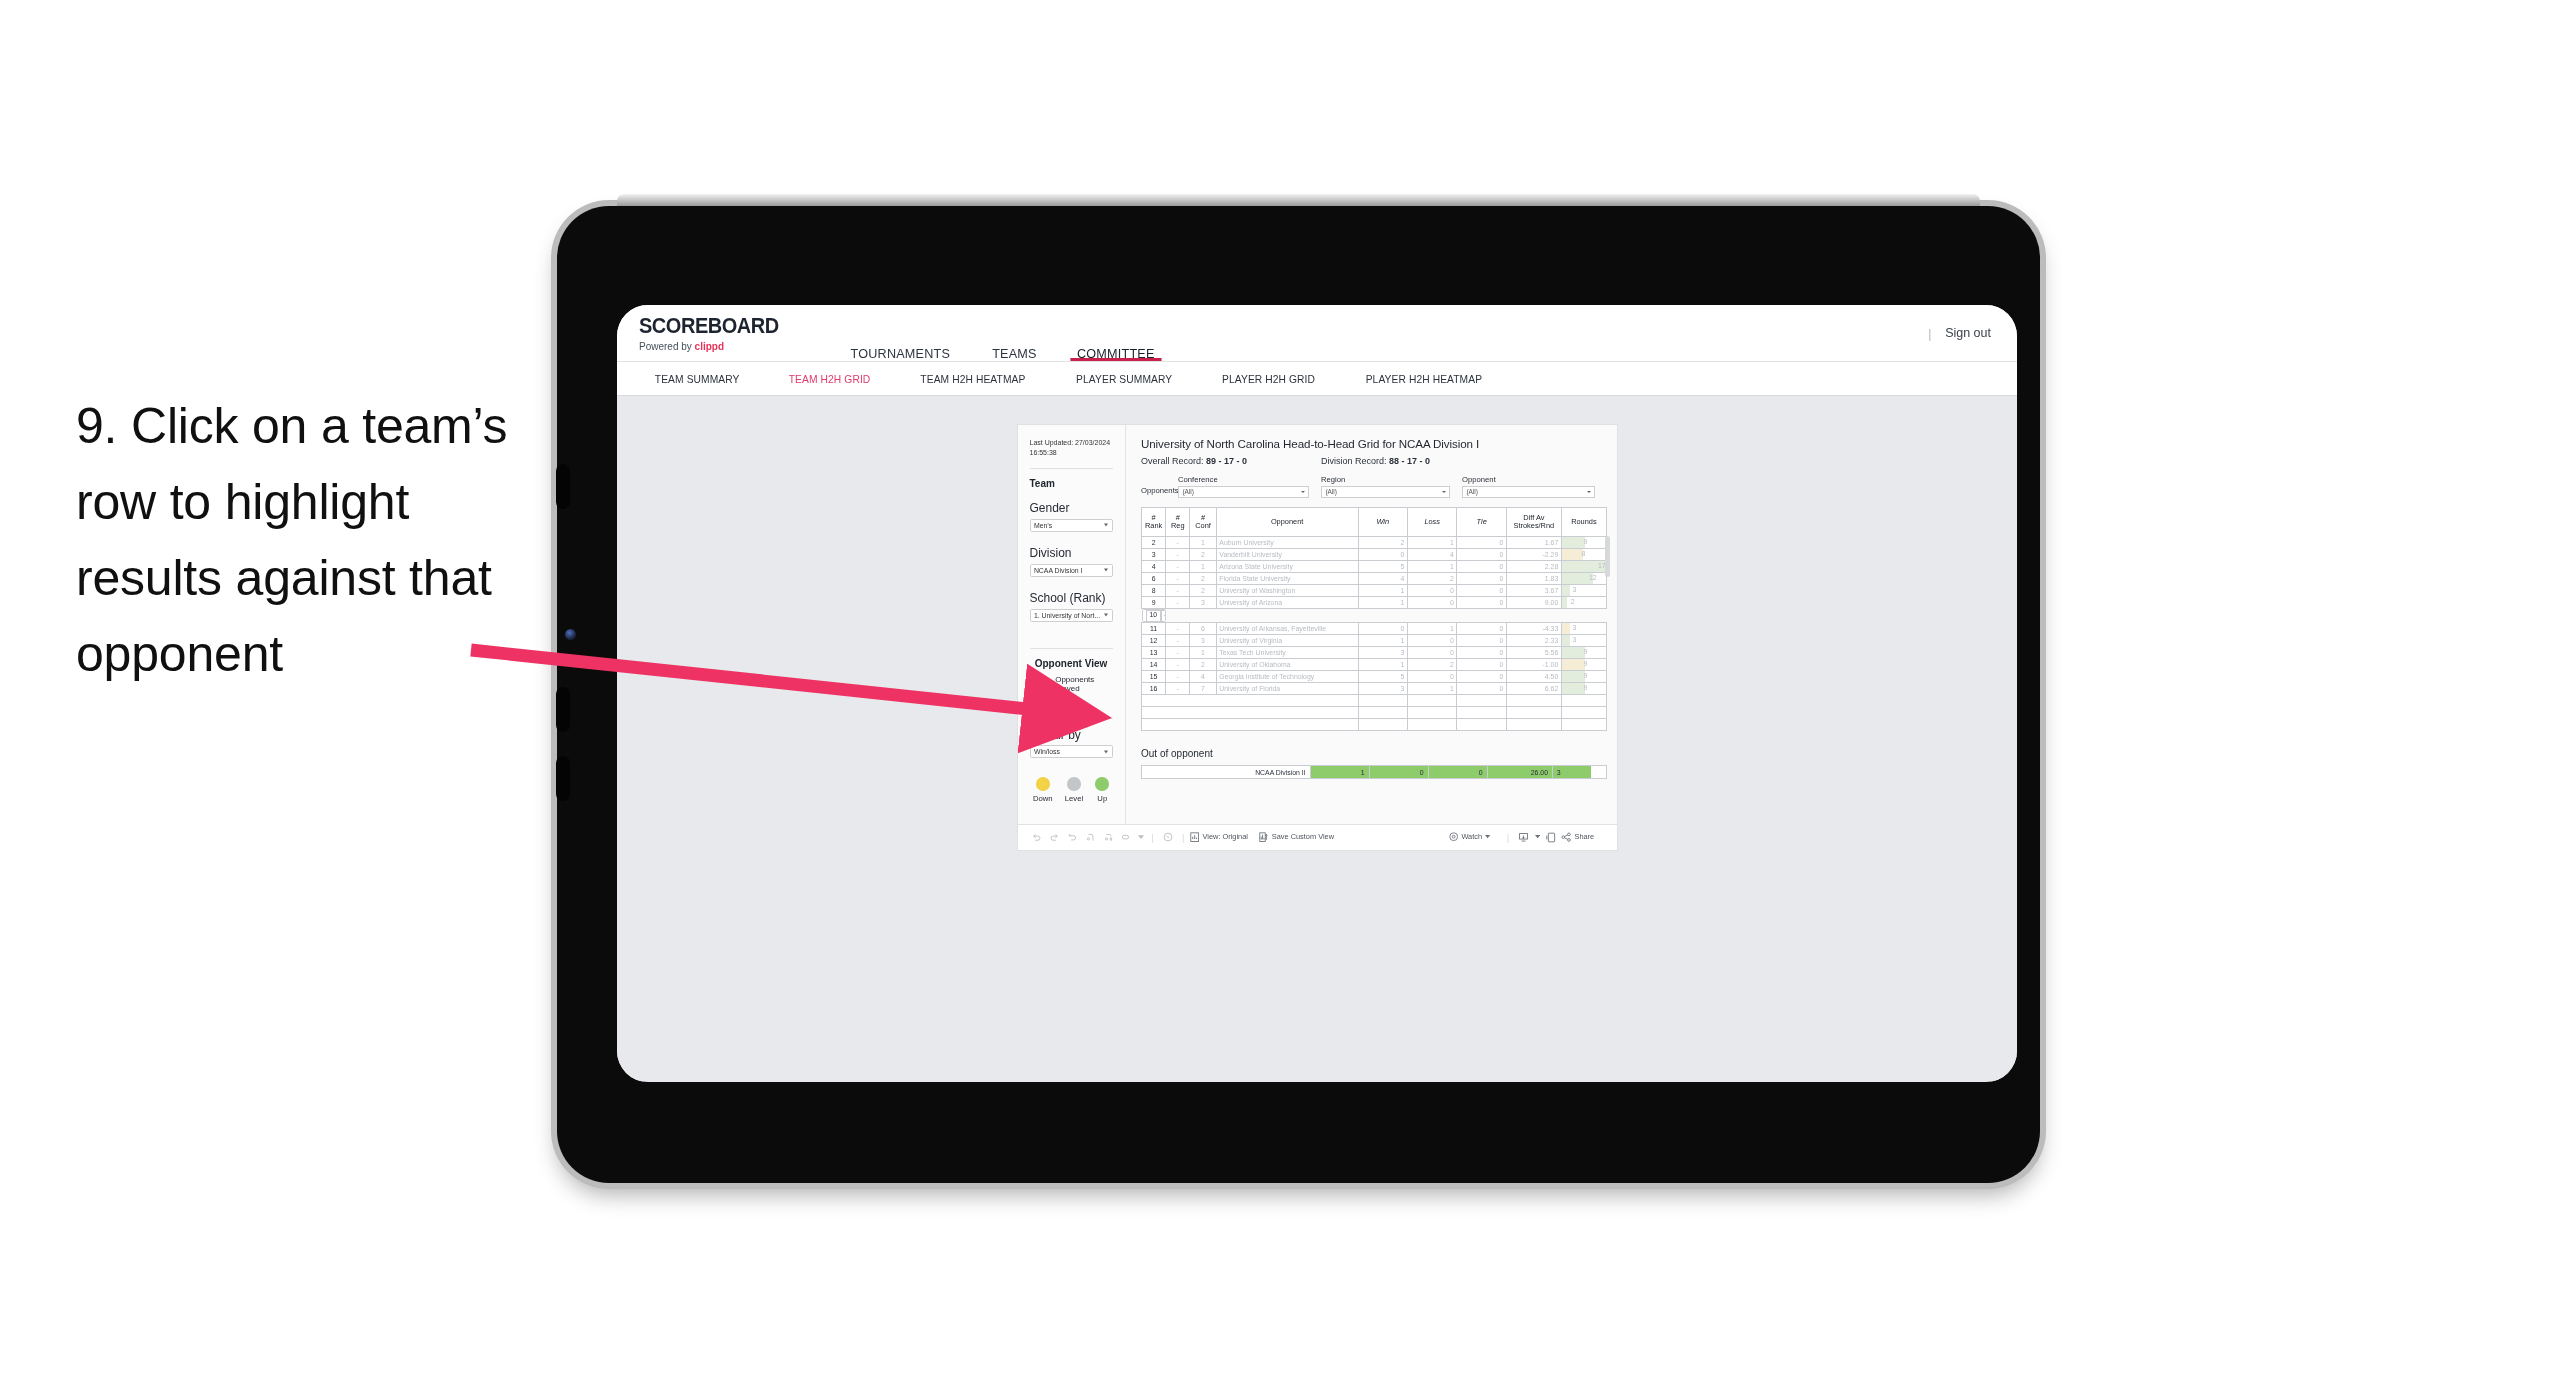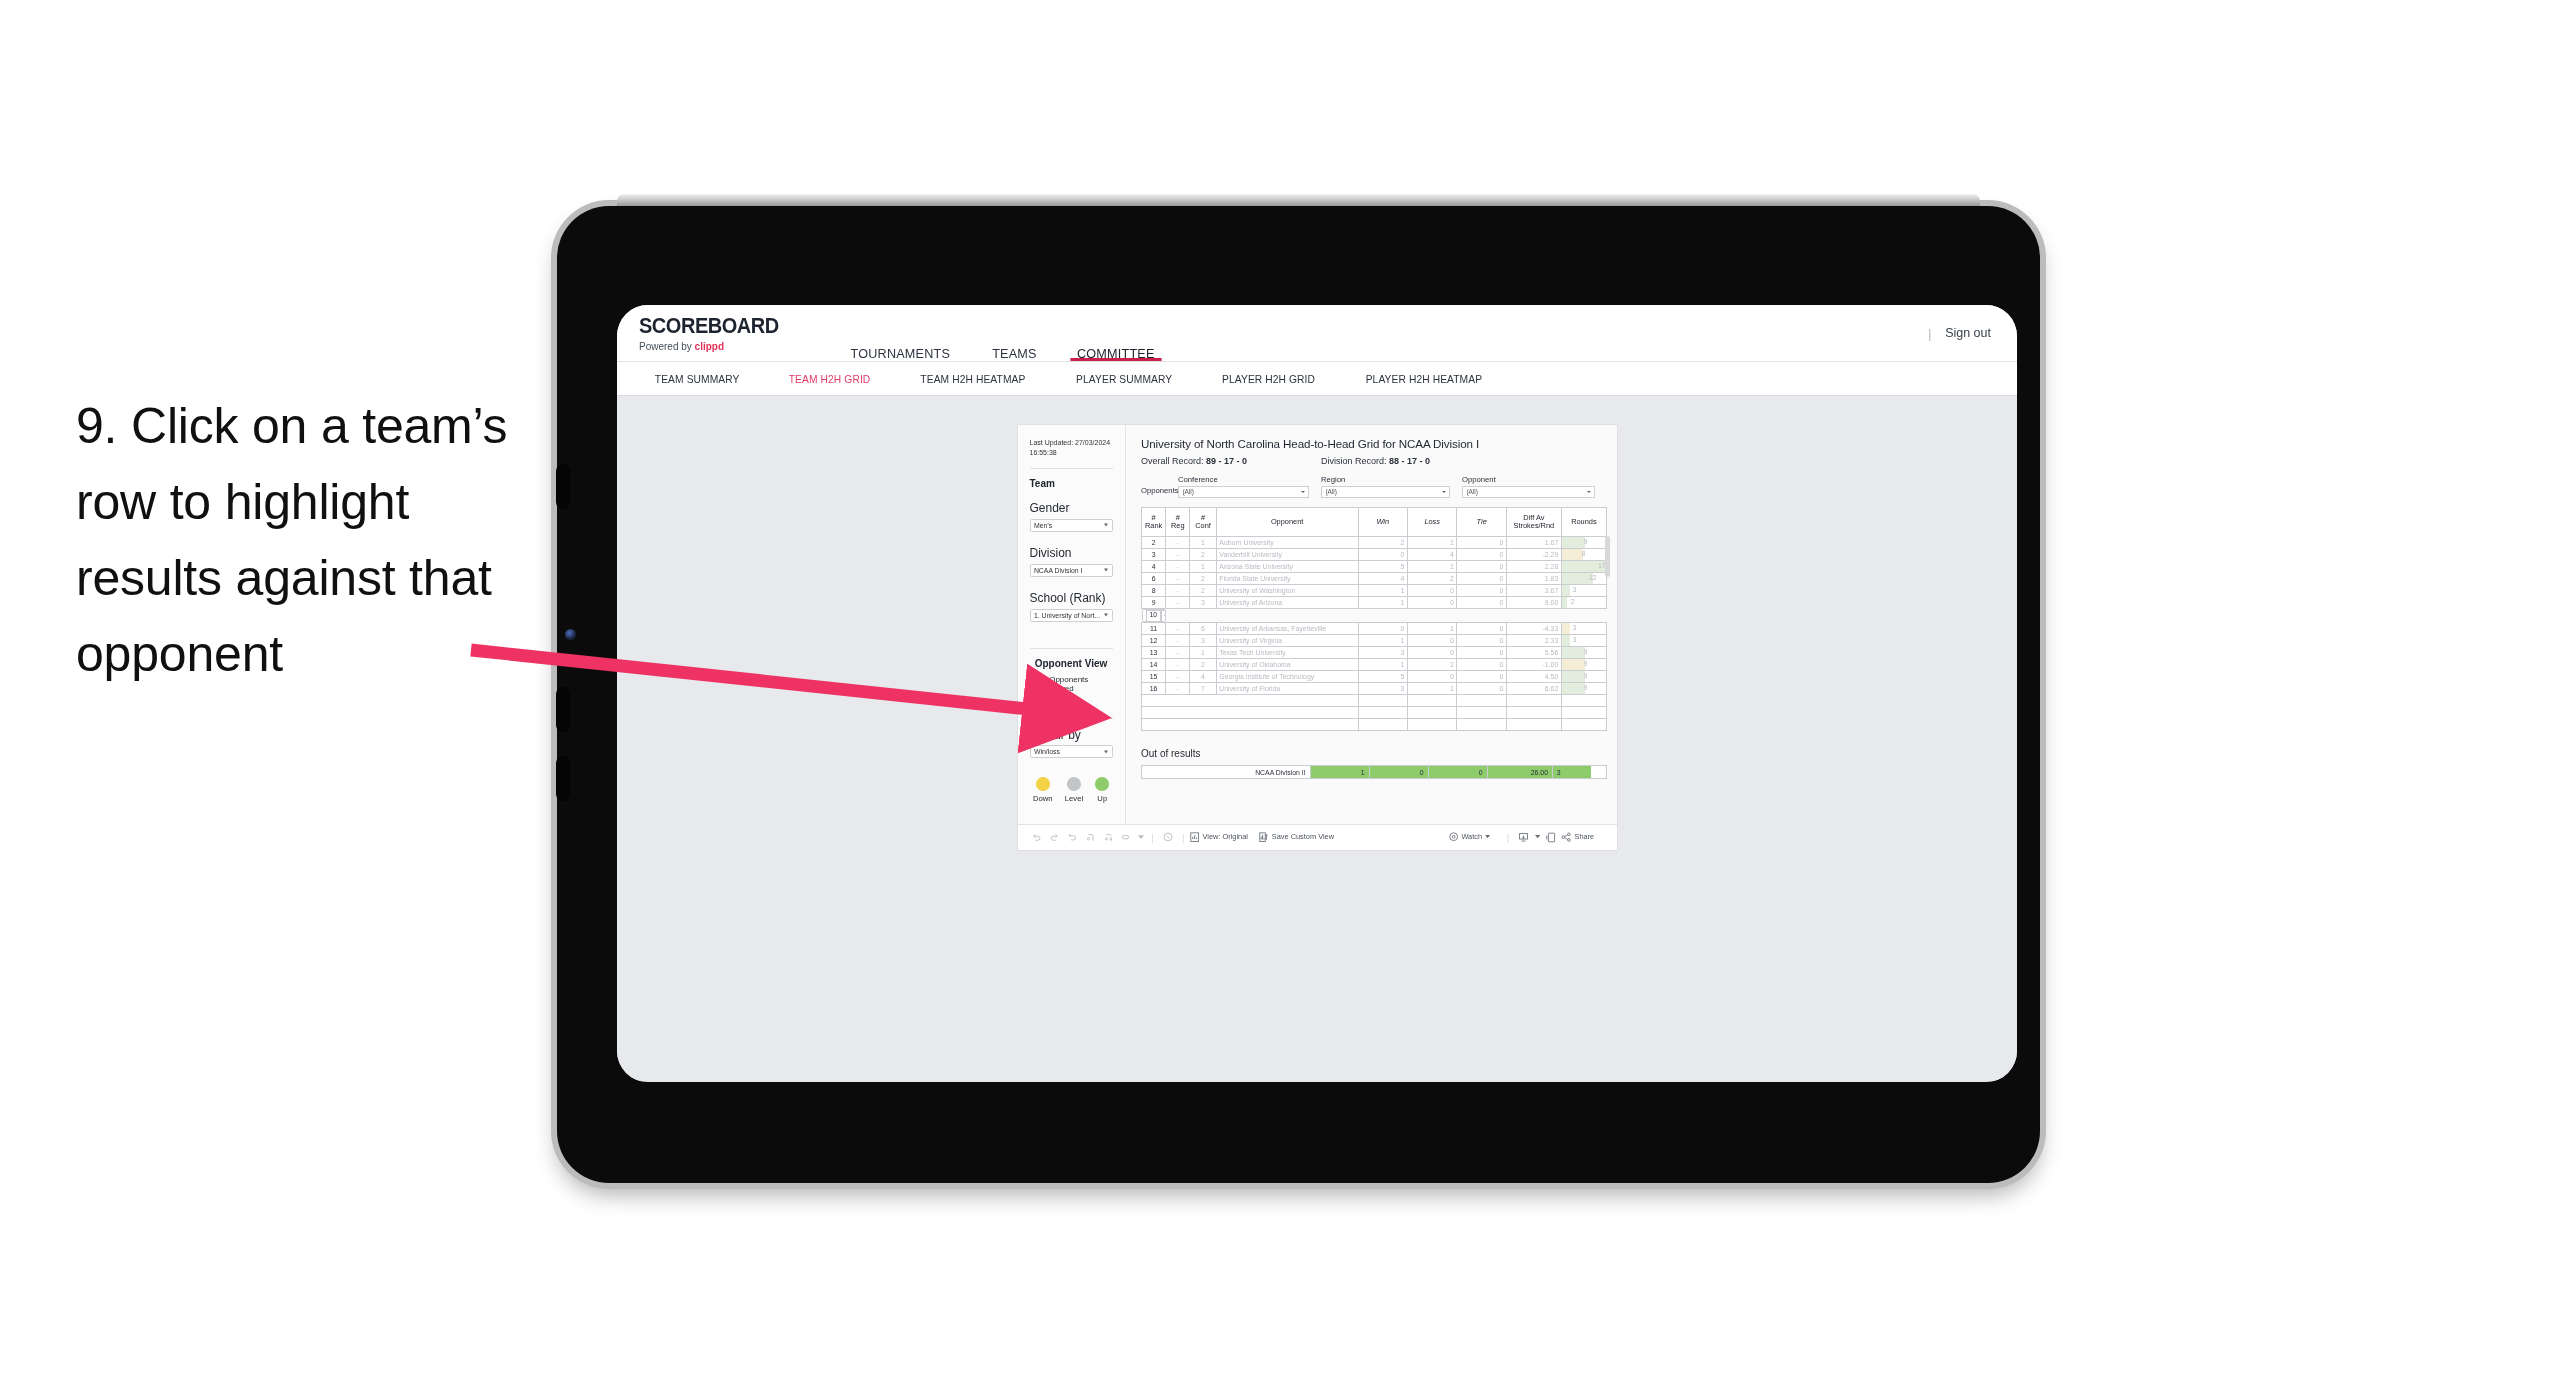--- a/index.html
+++ b/index.html
@@ -144,21 +144,21 @@
     cursor: pointer;
   }
   .sel .car {
     position: absolute; right: 3.4px; top: 50%; transform: translateY(-50%);
     width: 0; height: 0; border-left: 2.6px solid transparent;
     border-right: 2.6px solid transparent; border-top: 3px solid #666;
   }
   .gap { height: 14.6px; }
   .ov-h { font-size: 10px; font-weight: 700; color: #20262f;
           text-align: center; margin-bottom: 6px; }
-  .radio-row { display: flex; align-items: center; gap: 12px; margin-bottom: 4.3px;
+  .radio-row { display: flex; align-items: center; gap: 18px; margin-bottom: 4.3px;
                font-size: 8px; color: #262b33; cursor: pointer; }
   .rdo { width: 7.7px; height: 7.7px; border-radius: 50%; border: 0.9px solid #9aa0a8;
          background: #fff; flex: 0 0 7.7px; position: relative; }
   .rdo.on::after { content:""; position:absolute; left:1.7px; top:1.7px;
                    width:2.6px; height:2.6px; border-radius:50%; background:#3c4350; }
   .legend { display: flex; justify-content: space-between; margin-top: 19px;
             padding: 0 3.4px; }
   .lg { text-align: center; }
   .lg .dot { width: 13.7px; height: 13.7px; border-radius: 50%; margin: 0 auto 3.4px; }
   .lg .lab { font-size: 7.7px; color: #262b33; }
@@ -568,21 +568,21 @@
                       <td></td>
                       <td></td>
                       <td></td>
                       <td></td>
                     </tr>
                   </tbody>
               </table>
               <div class="vscroll"></div>
             </div>
 
-            <div class="ood-h">Out of results</div>
+            <div class="ood-h">Out of opponent</div>
             <table class="ood">
               <tbody>
                   <tr>
                 <td class="lbl" style="width:129px">NCAA Division II</td>
                 <td class="g" style="width:45px">1</td>
                 <td class="g" style="width:45px">0</td>
                 <td class="g" style="width:45px">0</td>
                 <td class="g" style="width:50px">26.00</td>
                 <td class="rb" style="width:41px">
                   <div class="bar" id="ood-bar" style="width: 72%;"></div>

